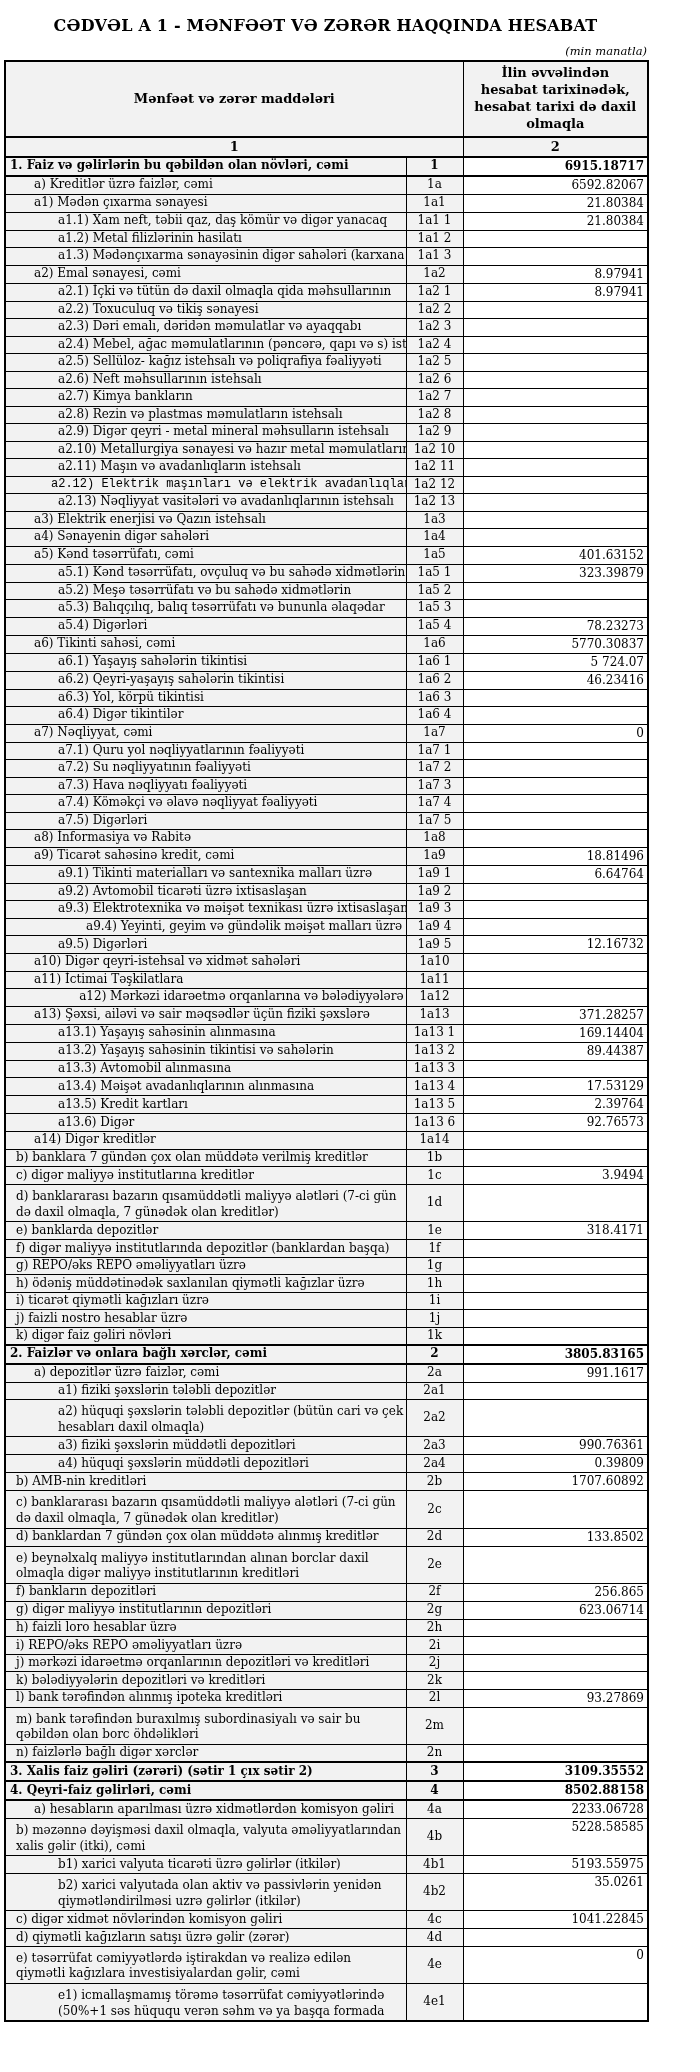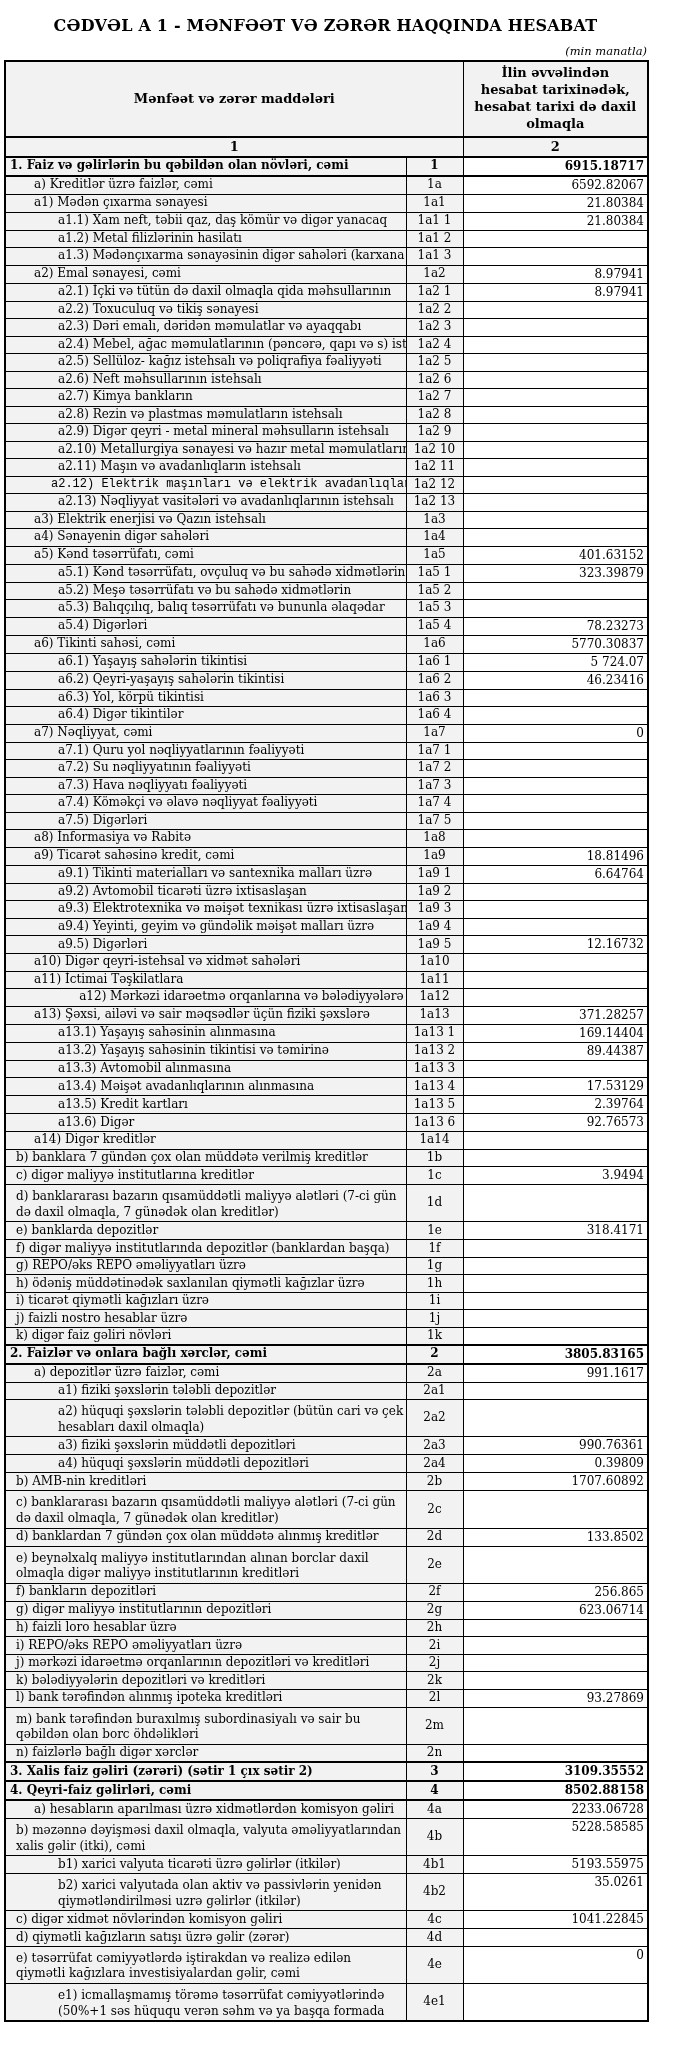--- a/index.html
+++ b/index.html
@@ -301,21 +301,21 @@
           <td class="lbl" style="padding-left: 52px;">a9.2) Avtomobil ticarəti üzrə ixtisaslaşan</td>
           <td class="code">1a9 2</td>
           <td class="val"></td>
         </tr>
         <tr>
           <td class="lbl" style="padding-left: 52px;">a9.3) Elektrotexnika və məişət texnikası üzrə ixtisaslaşan</td>
           <td class="code">1a9 3</td>
           <td class="val"></td>
         </tr>
         <tr>
-          <td class="lbl" style="padding-left: 52px;">a9.4) Yeyinti, geyim və gündəlik məişət malları üzrə</td>
+          <td class="lbl" style="padding-left: 80px;">a9.4) Yeyinti, geyim və gündəlik məişət malları üzrə</td>
           <td class="code">1a9 4</td>
           <td class="val"></td>
         </tr>
         <tr>
           <td class="lbl" style="padding-left: 52px;">a9.5) Digərləri</td>
           <td class="code">1a9 5</td>
           <td class="val">12.16732</td>
         </tr>
         <tr>
           <td class="lbl" style="padding-left: 28px;">a10) Digər qeyri-istehsal və xidmət sahələri</td>
@@ -336,21 +336,21 @@
           <td class="lbl" style="padding-left: 28px;">a13) Şəxsi, ailəvi və sair məqsədlər üçün fiziki şəxslərə</td>
           <td class="code">1a13</td>
           <td class="val">371.28257</td>
         </tr>
         <tr>
           <td class="lbl" style="padding-left: 52px;">a13.1) Yaşayış sahəsinin alınmasına</td>
           <td class="code">1a13 1</td>
           <td class="val">169.14404</td>
         </tr>
         <tr>
-          <td class="lbl" style="padding-left: 52px;">a13.2) Yaşayış sahəsinin tikintisi və təmirinə</td>
+          <td class="lbl" style="padding-left: 52px;">a13.2) Yaşayış sahəsinin tikintisi və sahələrin</td>
           <td class="code">1a13 2</td>
           <td class="val">89.44387</td>
         </tr>
         <tr>
           <td class="lbl" style="padding-left: 52px;">a13.3) Avtomobil alınmasına</td>
           <td class="code">1a13 3</td>
           <td class="val"></td>
         </tr>
         <tr>
           <td class="lbl" style="padding-left: 52px;">a13.4) Məişət avadanlıqlarının alınmasına</td>

